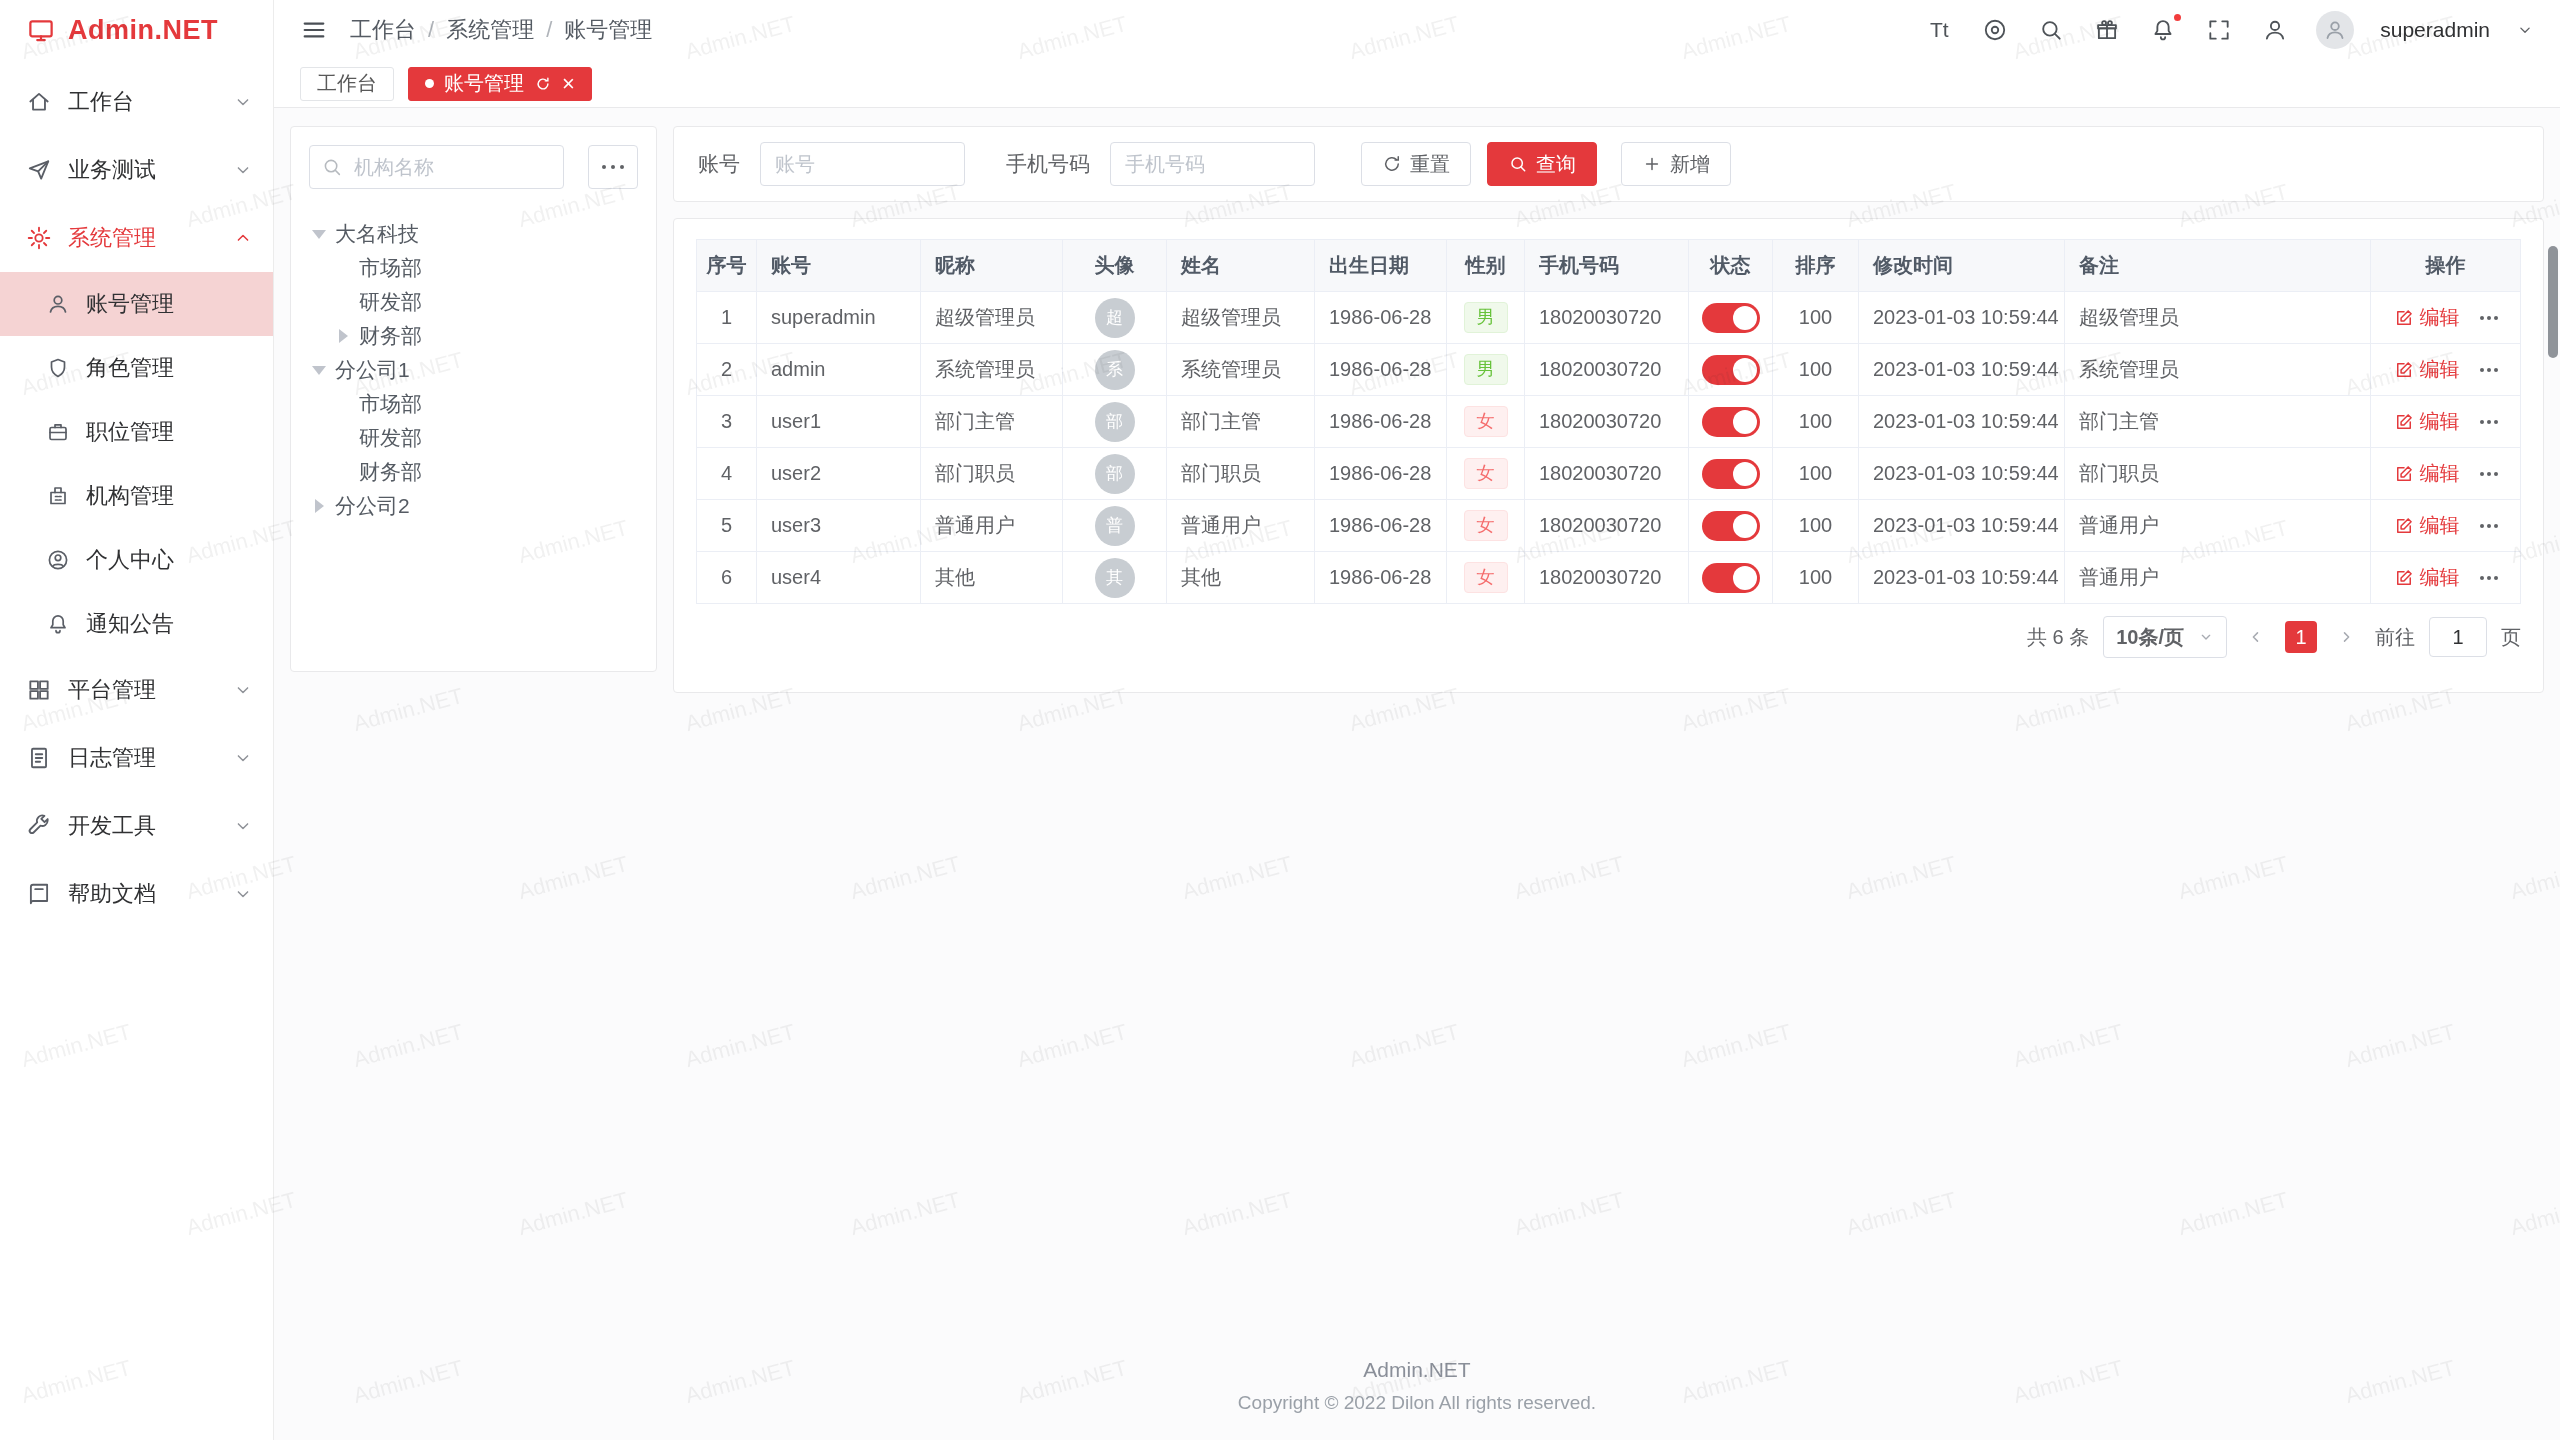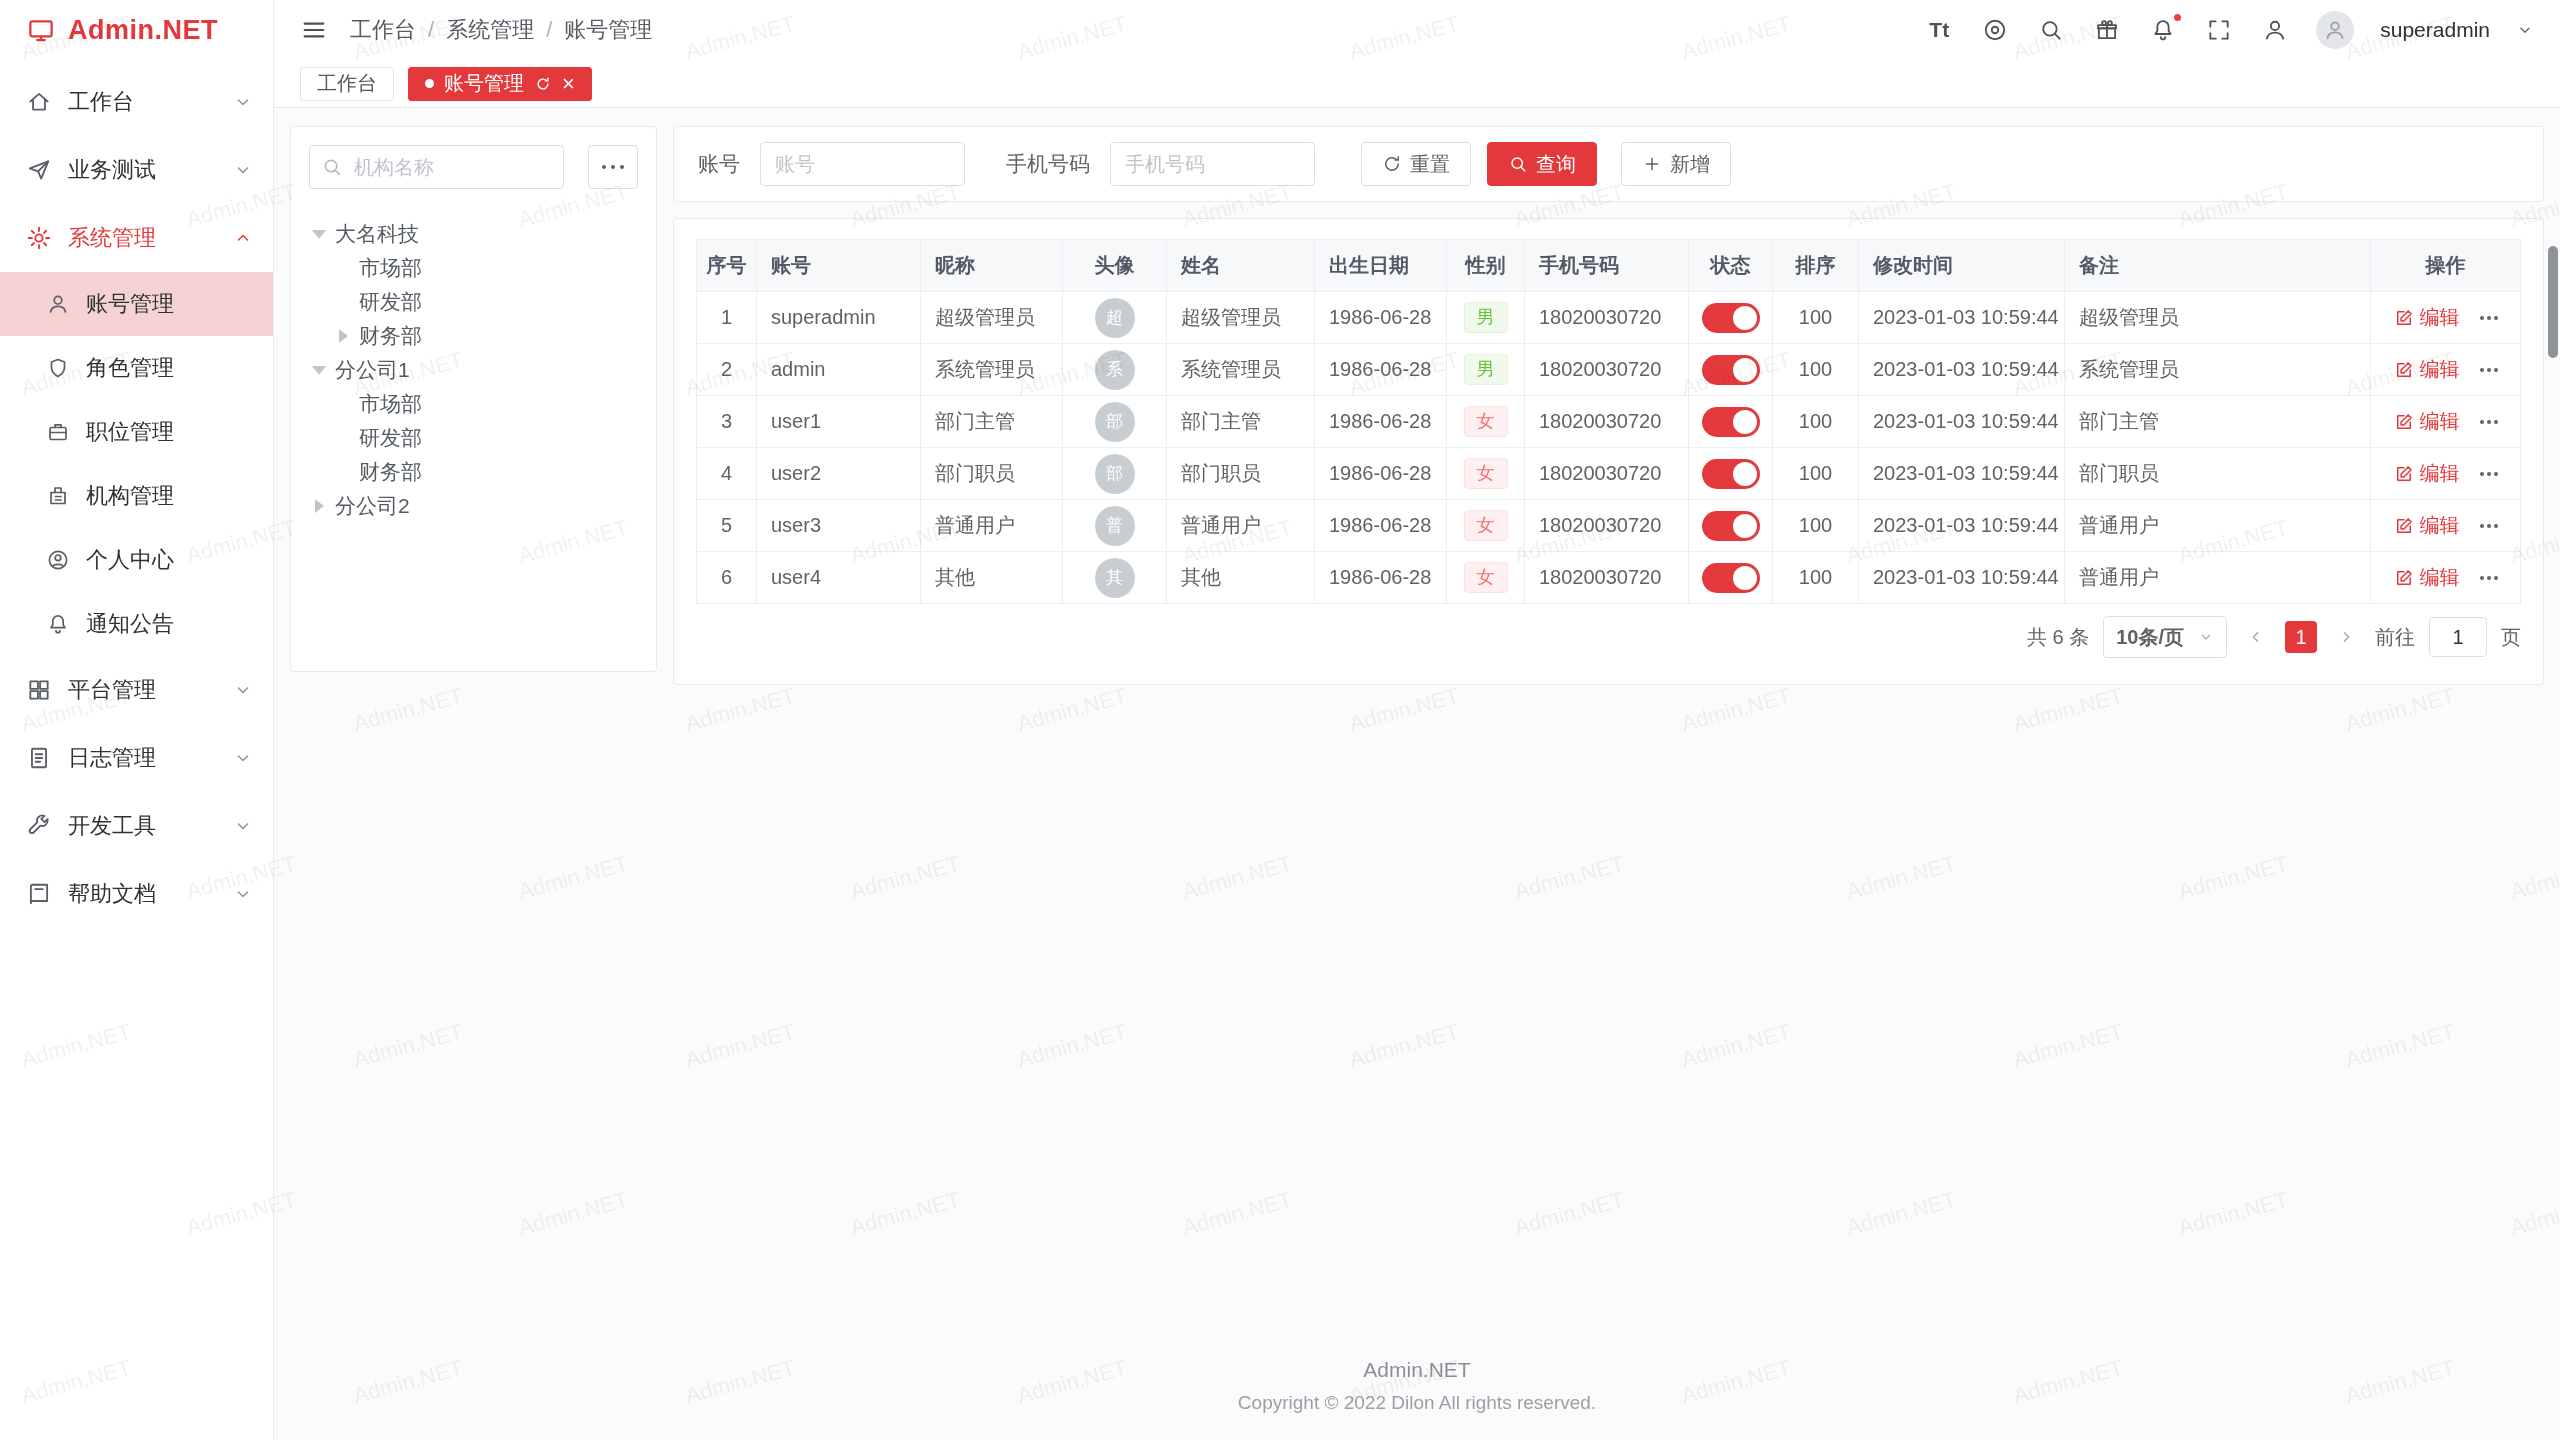--- a/index.html
+++ b/index.html
@@ -28,21 +28,21 @@
   
   .main { flex:1; display:flex; flex-direction:column; min-width:0; }
 
   .header { height:60px; background:#fff; display:flex; align-items:center; gap:22px; padding:0 26px; }
   .burger { width:28px; height:28px; color:#4a4f55; cursor:pointer; }
   .breadcrumb { display:flex; align-items:center; gap:12px; font-size:22px; color:#555b63; }
   .bc-sep { color:#b0b4ba; }
   .header-right { margin-left:auto; display:flex; align-items:center; gap:26px; }
   .hicon { position:relative; width:30px; height:30px; display:flex; align-items:center; justify-content:center; color:#4e5358; cursor:pointer; }
   .hicon svg { width:26px; height:26px; }
-  .fontsize-txt { font-size:21px; font-weight:bold; color:#4e5358; }
+  .fontsize-txt { font-size:21px; font-weight:normal; color:#4e5358; }
   .badge-dot { position:absolute; top:-3px; right:-5px; width:11px; height:11px; border-radius:50%; background:#f23c3c; border:2px solid #fff; }
   .avatar-circle { width:38px; height:38px; border-radius:50%; background:#e3e5e8; display:flex; align-items:center; justify-content:center; color:#9aa0a8; cursor:pointer; }
   .avatar-circle svg { width:24px; height:24px; }
   .username { font-size:21px; color:#303133; cursor:pointer; }
   .user-chev { width:18px; height:18px; color:#606266; cursor:pointer; }
 
   .tabbar { height:48px; background:#fff; border-bottom:1px solid #e9e9eb; display:flex; align-items:center; gap:14px; padding:0 26px; }
   .tab { height:34px; display:inline-flex; align-items:center; gap:10px; padding:0 16px; border:1px solid #e3e5e8; border-radius:3px; background:#fff; font-size:20px; color:#595959; cursor:pointer; }
   .tab.active { background:#e4393c; border-color:#e4393c; color:#fff; }
   .tab .dot { width:9px; height:9px; border-radius:50%; background:#fff; }
@@ -75,21 +75,21 @@
   .f-label { font-size:21px; color:#606266; margin-right:20px; white-space:nowrap; }
   .f-label.ml { margin-left:41px; }
   .f-input { width:205px; height:44px; border:1px solid #dcdfe6; border-radius:4px; padding:0 14px; font-size:20px; color:#303133; outline:none; }
   .f-input::placeholder { color:#bfc4cc; }
   .btn { height:44px; display:inline-flex; align-items:center; gap:8px; padding:0 20px; border-radius:4px; border:1px solid #dcdfe6; background:#fff; font-size:20px; color:#606266; cursor:pointer; white-space:nowrap; }
   .btn svg { width:20px; height:20px; }
   .btn-red { background:#e4393c; border-color:#e4393c; color:#fff; }
   .ml46 { margin-left:46px; } .ml16 { margin-left:16px; } .ml24 { margin-left:24px; }
 
   
-  .table-card { padding:20px 22px 14px; }
+  .table-card { padding:20px 22px 22px; }
   table { width:100%; border-collapse:collapse; table-layout:fixed; }
   th, td { border:1px solid #ebeef5; height:52px; padding:0 14px; font-size:20px; text-align:left; white-space:nowrap; overflow:hidden; }
   th { background:#f7f8fa; color:#515a66; font-weight:bold; }
   td { color:#606266; }
   .c-center { text-align:center; padding:0 4px; }
   .avatar { display:inline-flex; width:40px; height:40px; border-radius:50%; background:#c8cdd2; color:#fff; align-items:center; justify-content:center; font-size:17px; vertical-align:middle; }
   .tag { display:inline-block; padding:3px 12px; border-radius:4px; font-size:18px; line-height:1.3; }
   .tag.male { color:#67c23a; background:#f0f9eb; border:1px solid #e1f3d8; }
   .tag.female { color:#f56c6c; background:#fef0f0; border:1px solid #fde2e2; }
   .toggle { display:inline-block; width:58px; height:30px; border-radius:15px; background:#e4393c; position:relative; vertical-align:middle; cursor:pointer; }

